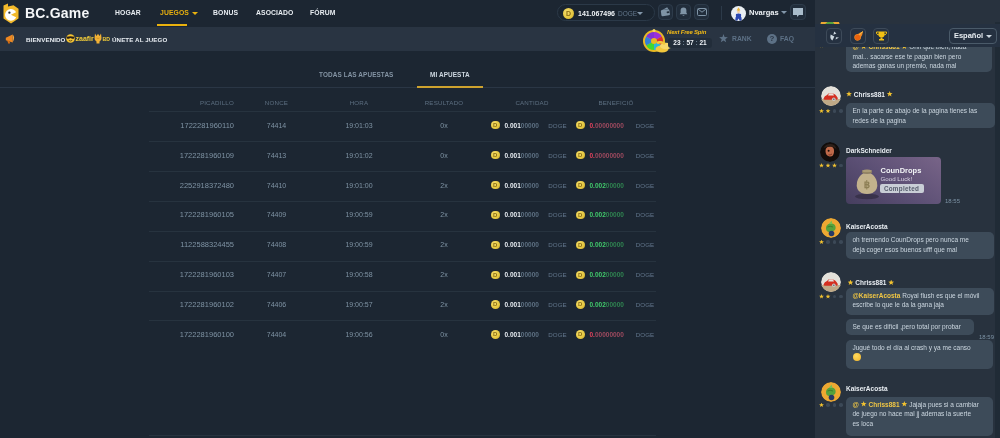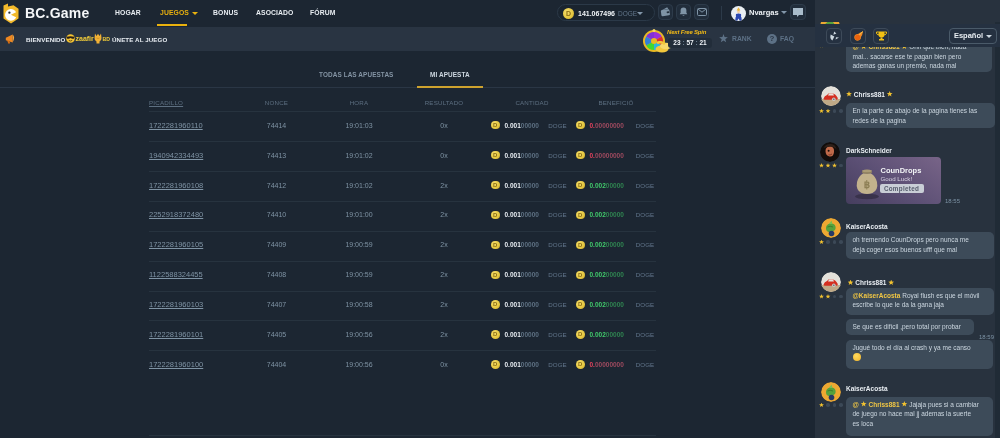--- a/index.html
+++ b/index.html
@@ -22,21 +22,21 @@
 #tabs { position:absolute; left:0; top:51px; width:815px; height:37px; }
 #tabline { position:absolute; left:0; top:87px; width:815px; height:1px; background:#2a3645; }
 #tabunder { position:absolute; left:417px; top:86px; width:66px; height:2px; background:#cda22e; }
 
 #tbl { position:absolute; left:149px; top:88px; width:507px; }
 
 .thead { display:flex; height:23px; padding-top:6px; align-items:center; color:#5d6f81; font-size:6.2px; letter-spacing:0.2px; }
 .trow { display:flex; height:29.93px; padding-bottom:2.5px; align-items:center; border-top:1px solid #27333f; font-size:7px; color:#7f93a4; }
 .trow .c1 { font-size:7.5px; }
 .trow:first-child { border-top:none; }
-.c1 { width:85px; text-align:left;text-decoration:underline; }
+.c1 { width:85px; text-align:right; }
 .c2 { width:85px; text-align:center; }
 .c3 { width:80px; text-align:center; }
 .c4 { width:90px; text-align:center; }
 .c5 { width:84px; display:flex; align-items:center; padding-left:2px; }
 .c6 { width:83px; display:flex; align-items:center; padding-left:3px; }
 .c6 .doge { margin-left:12px; }
 .thead .c5, .thead .c6 { display:block; text-align:center; }
 .amt { font-weight:bold; font-size:6.5px; color:#e9eef3; margin-left:5px; }
 .amt .dim { color:#5d7082; }
 .amt.red { color:#e5415c; } .amt.red .dim { color:#9d4a5f; }
@@ -195,45 +195,31 @@
         <div class="c5">
             <span class="coin ccoin">D</span>
             <span class="amt">0.001<span class="dim">00000</span><span class="doge">DOGE</span></span>
           </div>
         <div class="c6">
             <span class="coin ccoin">D</span>
             <span class="amt red">0.<span class="dim">00000000</span><span class="doge">DOGE</span></span>
           </div>
       </div>
       <div class="trow">
-        <div class="c1">1940942334493</div>
+        <div class="c1">1722281960109</div>
           <div class="c2">74413</div>
           <div class="c3">19:01:02</div>
           <div class="c4">0x</div>
         <div class="c5">
             <span class="coin ccoin">D</span>
             <span class="amt">0.001<span class="dim">00000</span><span class="doge">DOGE</span></span>
           </div>
         <div class="c6">
             <span class="coin ccoin">D</span>
             <span class="amt red">0.<span class="dim">00000000</span><span class="doge">DOGE</span></span>
-          </div>
-      </div>
-      <div class="trow">
-        <div class="c1">1722281960108</div>
-          <div class="c2">74412</div>
-          <div class="c3">19:01:02</div>
-          <div class="c4">2x</div>
-        <div class="c5">
-            <span class="coin ccoin">D</span>
-            <span class="amt">0.001<span class="dim">00000</span><span class="doge">DOGE</span></span>
-          </div>
-        <div class="c6">
-            <span class="coin ccoin">D</span>
-            <span class="amt green">0.002<span class="dim">00000</span><span class="doge">DOGE</span></span>
           </div>
       </div>
       <div class="trow">
         <div class="c1">2252918372480</div>
           <div class="c2">74410</div>
           <div class="c3">19:01:00</div>
           <div class="c4">2x</div>
         <div class="c5">
             <span class="coin ccoin">D</span>
             <span class="amt">0.001<span class="dim">00000</span><span class="doge">DOGE</span></span>
@@ -279,23 +265,23 @@
         <div class="c5">
             <span class="coin ccoin">D</span>
             <span class="amt">0.001<span class="dim">00000</span><span class="doge">DOGE</span></span>
           </div>
         <div class="c6">
             <span class="coin ccoin">D</span>
             <span class="amt green">0.002<span class="dim">00000</span><span class="doge">DOGE</span></span>
           </div>
       </div>
       <div class="trow">
-        <div class="c1">1722281960101</div>
-          <div class="c2">74405</div>
-          <div class="c3">19:00:56</div>
+        <div class="c1">1722281960102</div>
+          <div class="c2">74406</div>
+          <div class="c3">19:00:57</div>
           <div class="c4">2x</div>
         <div class="c5">
             <span class="coin ccoin">D</span>
             <span class="amt">0.001<span class="dim">00000</span><span class="doge">DOGE</span></span>
           </div>
         <div class="c6">
             <span class="coin ccoin">D</span>
             <span class="amt green">0.002<span class="dim">00000</span><span class="doge">DOGE</span></span>
           </div>
       </div>

